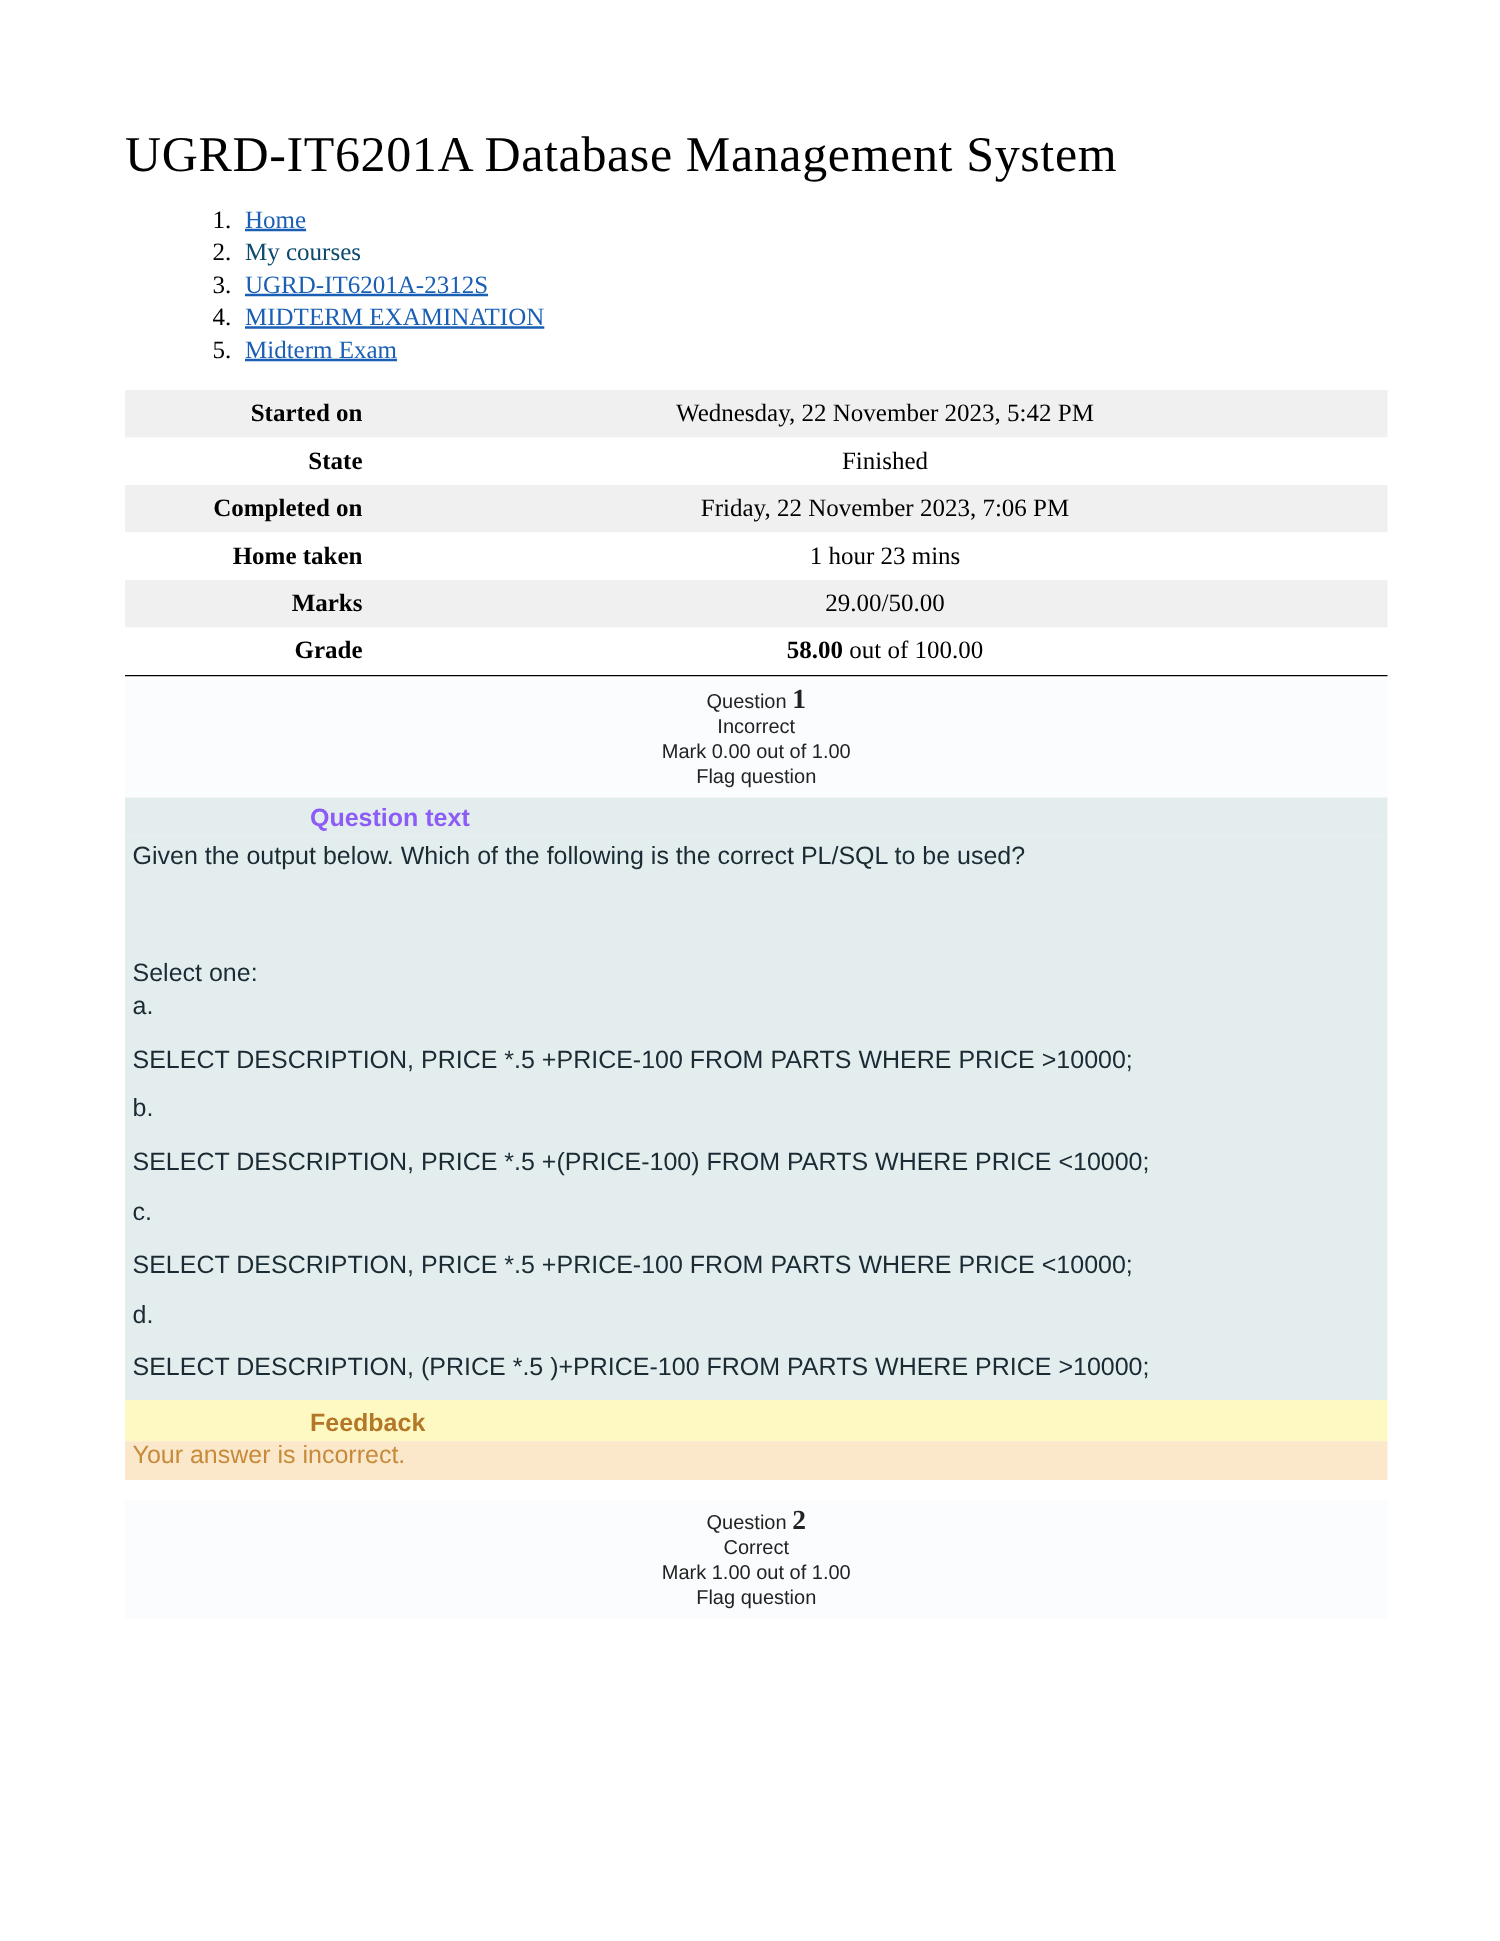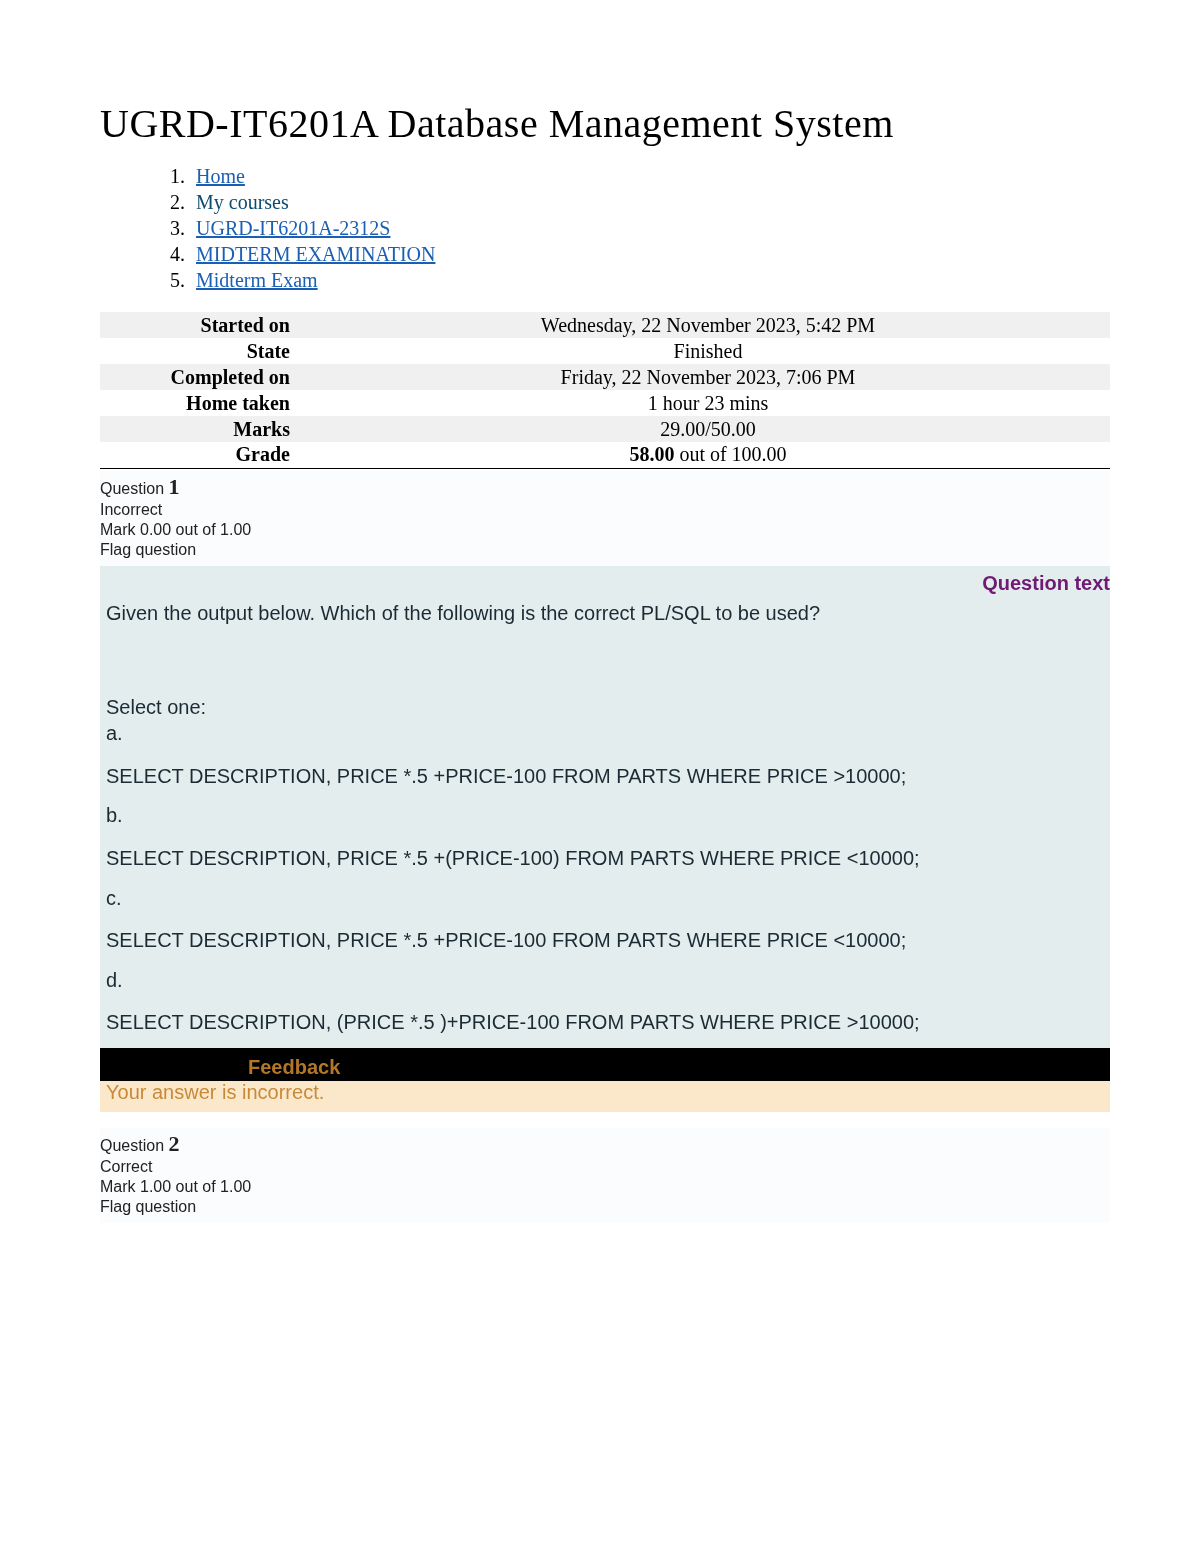--- a/index.html
+++ b/index.html
@@ -38,21 +38,21 @@
     .breadcrumb-list .text-item {
       color: #0c4a6e;
     }
     .summary-table {
       width: 100%;
       border-collapse: collapse;
       font-size: 20px;
       border-bottom: 1.5px solid #000;
     }
     .summary-table tr {
-      height: 26px;
+      height: 38px;
       border-radius: 13px;
     }
     .summary-table tr:nth-child(odd) {
       background: #f0f0f0;
     }
     .summary-table tr:nth-child(even) {
       background: #ffffff;
     }
     .summary-table td.label {
       width: 200px;
@@ -71,41 +71,42 @@
     .question-block {
       margin-top: 2px;
     }
     .question-meta {
       font-family: Verdana, Geneva, sans-serif;
       font-size: 16px;
       color: #222;
       line-height: 1.25;
       padding: 2px 0 6px 0;
       background: #fafcfd;
+      text-align: center;
     }
     .question-meta .q-num {
       font-size: 22px;
       font-weight: bold;
       font-family: 'Times New Roman', Times, serif;
     }
     .question-meta .q-status {
       display: block;
     }
     .question-meta .q-mark {
       display: block;
     }
     .question-meta .q-flag {
       display: block;
     }
     .question-text-header {
       font-family: Verdana, Geneva, sans-serif;
       font-size: 20px;
       font-weight: bold;
-      color: #701a75;
-      text-align: right;
+      color: #8b5cf6;
+      text-align: left;
       padding-left: 148px;
       padding-top: 6px;
       padding-bottom: 2px;
       background: #e4edee;
     }
     .question-body {
       background: #e4edee;
       font-family: Verdana, Geneva, sans-serif;
       font-size: 20px;
       color: #1a2b34;
@@ -133,21 +134,21 @@
     }
     .feedback-header {
       font-family: Verdana, Geneva, sans-serif;
       font-size: 20px;
       font-weight: bold;
       color: #b47728;
       text-align: left;
       padding-left: 148px;
       padding-top: 8px;
       padding-bottom: 2px;
-      background: #000000;
+      background: #fef9c3;
     }
     .feedback-body {
       background: #fbe8cb;
       font-family: Verdana, Geneva, sans-serif;
       font-size: 20px;
       color: #c68a3a;
       padding: 0 6px 8px 6px;
     }
   </style>
 </head>

